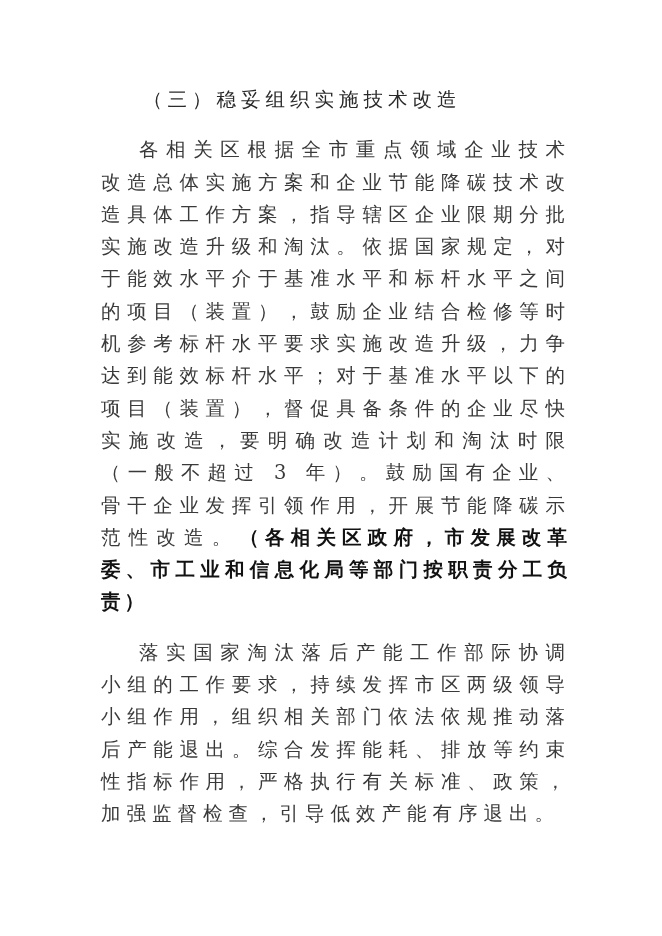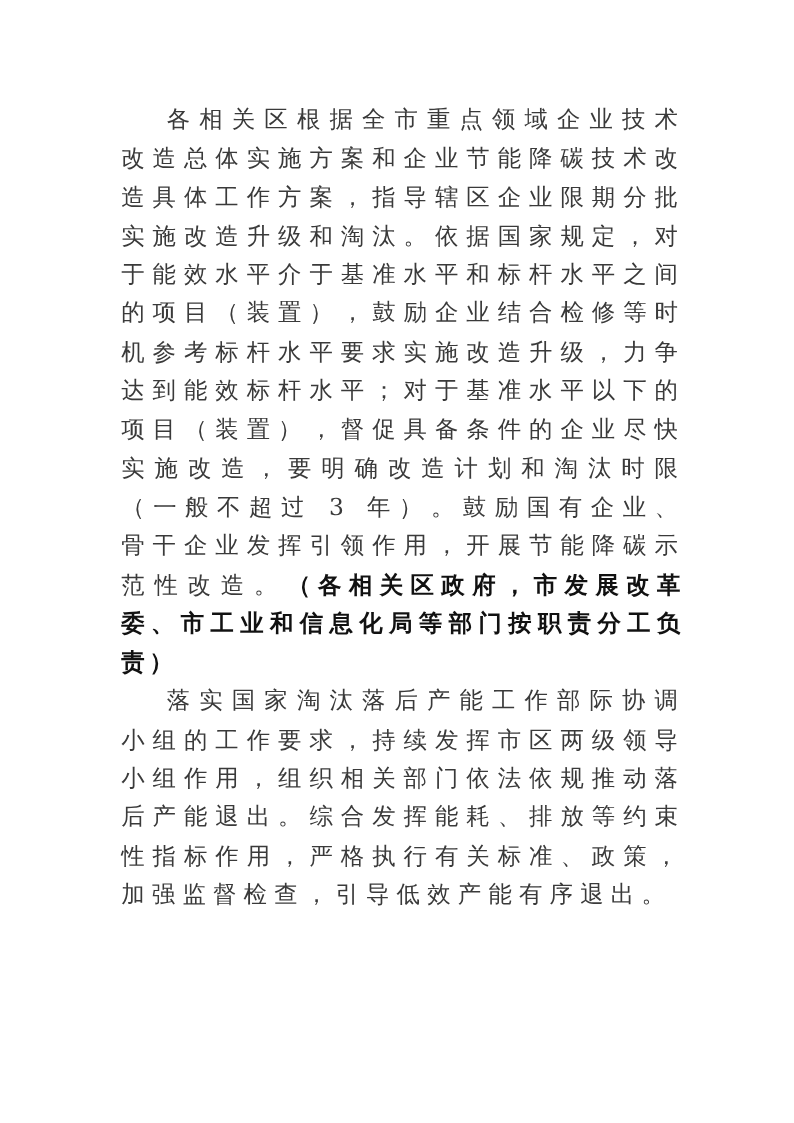--- a/index.html
+++ b/index.html
@@ -11,33 +11,34 @@
       width: 470px;
       font-family: "DejaVu Serif", "Liberation Serif", serif;
       font-size: 19.5px;
       line-height: 32.3px;
       color: #3a3a3a;
       letter-spacing: 6px;
       text-align: justify;
       text-justify: inter-character;
     }
     .para { margin: 0; text-indent: 0; }
-    .para.indent { text-indent: 38px; }
+    .para.indent { text-indent: 38px; margin-top: 18px; }
     .heading {
       margin: 0;
       text-indent: 42px;
       color: #2a2a2a;
       letter-spacing: 5px;
     }
     .bold { font-weight: bold; color: #111111; letter-spacing: 4px; }
   </style>
 </head>
 <body>
 
 <div class="page">
 
+  <p class="heading">（三）稳妥组织实施技术改造</p>
 
   <p class="para indent"><span>各相关区根据全市重点领域企业技术改造总体实施方案和企业节能降碳技术改造具体工作方案，指导辖区企业限期分批实施改造升级和淘汰。依据国家规定，对于能效水平介于基准水平和标杆水平之间的项目（装置），鼓励企业结合检修等时机参考标杆水平要求实施改造升级，力争达到能效标杆水平；对于基准水平以下的项目（装置），督促具备条件的企业尽快实施改造，要明确改造计划和淘汰时限（一般不超过 3 年）。鼓励国有企业、骨干企业发挥引领作用，开展节能降碳示范性改造。</span><span class="bold">（各相关区政府，市发展改革委、市工业和信息化局等部门按职责分工负责）</span></p>
 
 
   <p class="para indent"><span>落实国家淘汰落后产能工作部际协调小组的工作要求，持续发挥市区两级领导小组作用，组织相关部门依法依规推动落后产能退出。综合发挥能耗、排放等约束性指标作用，严格执行有关标准、政策，加强监督检查，引导低效产能有序退出。</span></p>
 
 </div>
 
 </body></html>

